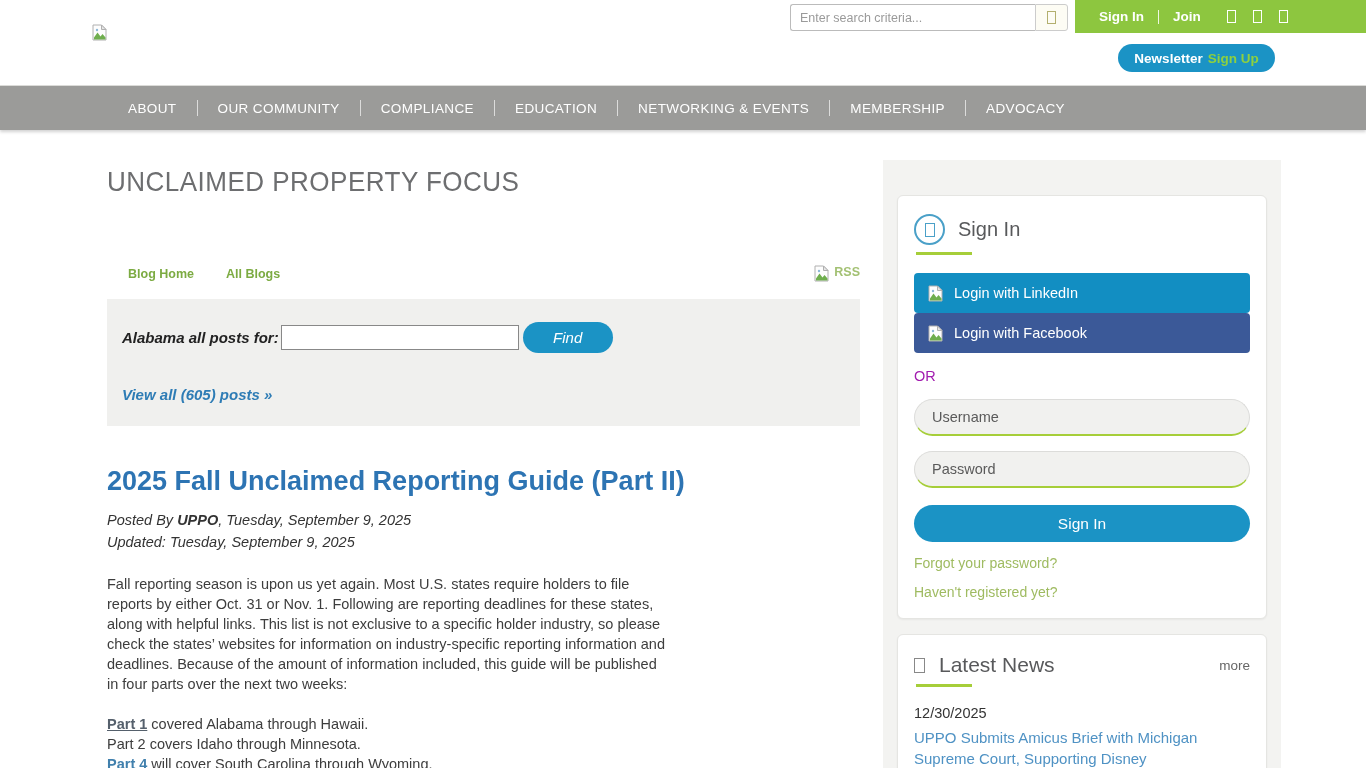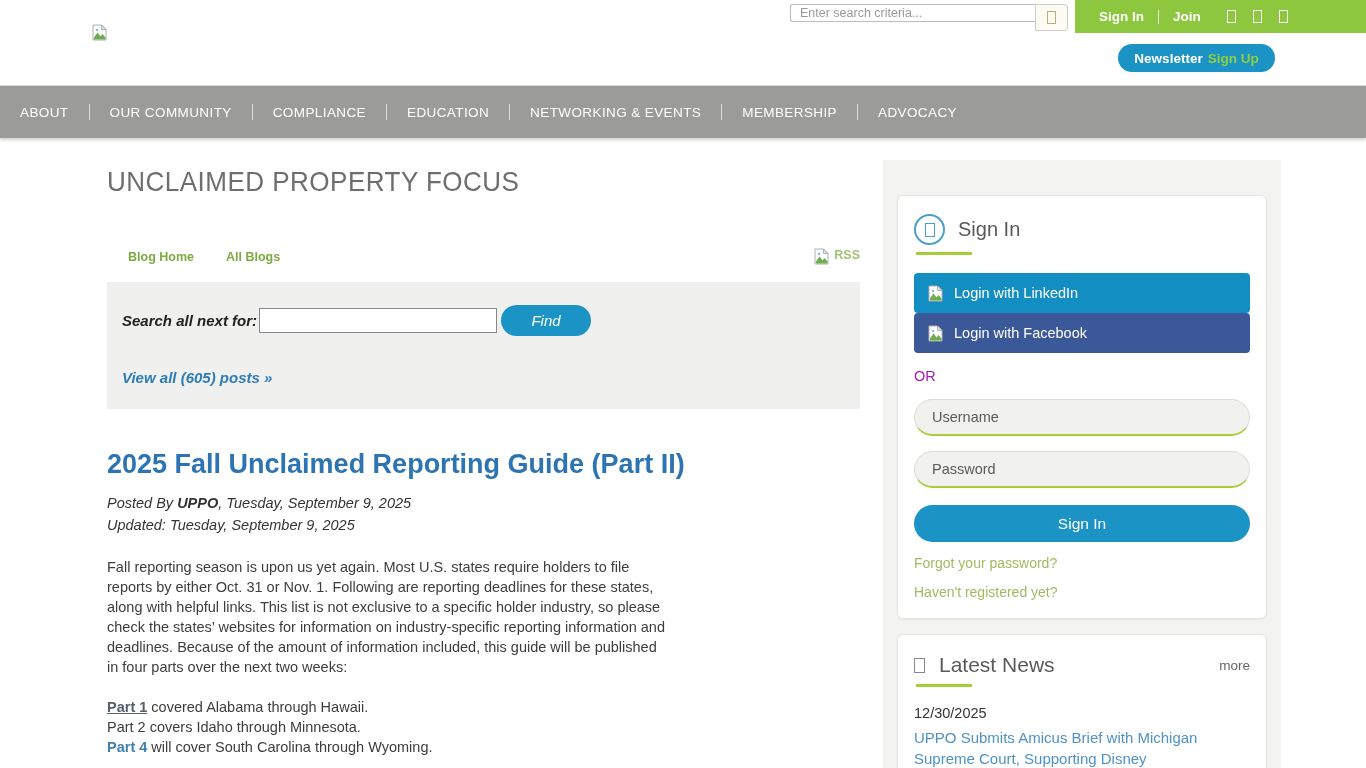--- a/index.html
+++ b/index.html
@@ -4,21 +4,21 @@
 <style>
   * { margin:0; padding:0; box-sizing:border-box; }
   html,body { width:1366px; height:768px; overflow:hidden; background:#fff;
     font-family:"Liberation Sans", sans-serif; }
 
   
   .header { position:relative; height:86px; background:#fff; border-bottom:1px solid #ddddda; }
   .logo { position:absolute; left:92px; top:24px; }
 
   .top-search { position:absolute; left:790px; top:4px; display:flex; }
-  .top-search input { width:245px; height:18px; border:1px solid #bbb; border-right:none;
+  .top-search input { width:245px; height:27px; border:1px solid #bbb; border-right:none;
     border-radius:3px 0 0 3px; padding:0 9px; font-size:12.5px; color:#737373;
     font-family:"Liberation Sans",sans-serif; outline:none; }
   .top-search input::placeholder { color:#9a9a9a; }
   .top-search button { width:33px; height:27px; border:1px solid #ccc; background:#fdfcf4;
     border-radius:0 3px 3px 0; cursor:pointer; display:flex; align-items:center; justify-content:center; }
 
   .tofu { display:inline-block; width:9px; height:13px; border:1px solid currentColor; }
 
   .green-bar { position:absolute; left:1075px; top:0; width:291px; height:33px;
     background:#8dc63f; display:flex; align-items:center; padding-left:24px; }
@@ -26,32 +26,32 @@
   .gb-sep { width:1px; height:14px; background:rgba(255,255,255,.85); margin:0 14px; }
   .socials { display:flex; gap:17px; margin-left:26px; color:#fff; }
 
   .newsletter { position:absolute; left:1118px; top:44px; width:157px; height:28px;
     background:#1b93c5; border-radius:14px; display:flex; align-items:center; justify-content:center;
     gap:5px; cursor:pointer; }
   .newsletter .nl-a { color:#fff; font-weight:bold; font-size:13.5px; }
   .newsletter .nl-b { color:#8ed03f; font-weight:bold; font-size:13.5px; }
 
   
-  .nav { height:52px; background:#9b9b99; display:flex; align-items:center; 
+  .nav { height:44px; background:#9b9b99; display:flex; align-items:center; padding-left:108px;
     box-shadow:0 2px 3px rgba(0,0,0,.18); position:relative; z-index:2; }
   .nav-item { color:#fff; font-size:13.5px; letter-spacing:.4px; padding:0 20px;
     cursor:pointer; text-decoration:none; white-space:nowrap; }
   .nav-sep { width:1px; height:16px; background:rgba(255,255,255,.65); }
 
   
   .main { position:absolute; left:107px; top:166px; width:753px; }
   h1 { font-size:28px; font-weight:400; color:#6d6e70; letter-spacing:.5px;
     transform:scaleX(.93); transform-origin:left center; white-space:nowrap; }
 
-  .blog-links { display:flex; align-items:center; margin:50px 0 17px; padding-left:21px; }
+  .blog-links { display:flex; align-items:center; margin:67px 0 17px; padding-left:21px; }
   .blog-links a { color:#7cab42; font-weight:bold; font-size:12.5px; text-decoration:none; }
   .blog-links a + a { margin-left:32px; }
   .rss { margin-left:auto; display:flex; align-items:flex-start; gap:5px; cursor:pointer; }
   .rss span { color:#a3c173; font-weight:bold; font-size:12.5px; }
 
   .search-band { background:#f0f0ee; padding:23px 20px 22px 15px; }
   .sb-row { display:flex; align-items:center; }
   .sb-row label { font-size:15px; font-weight:bold; font-style:italic; color:#222; }
   .sb-row input { width:238px; height:25px; border:1px solid #888; margin-left:2px;
     padding:0 6px; font-size:13px; outline:none; }
@@ -174,21 +174,21 @@
     <span class="rss">
       <svg width="15" height="17" viewBox="0 0 15 17">
           <use href="#broken-img"></use>
         </svg>
       <span>RSS</span>
     </span>
   </div>
 
   <div class="search-band">
     <div class="sb-row">
-      <label>Search all next for:</label>
+      <label>Alabama all posts for:</label>
       <input type="text" style="">
       <button class="find-btn">Find</button>
     </div>
     <a class="view-all" href="#">View all (605) posts »</a>
   </div>
 
   <div class="article">
     <h2>2025 Fall Unclaimed Reporting Guide (Part II)</h2>
     <div class="byline"><span>Posted By </span><b>UPPO</b><span>, Tuesday, September 9, 2025</span></div>
     <div class="updated">Updated: Tuesday, September 9, 2025</div>

